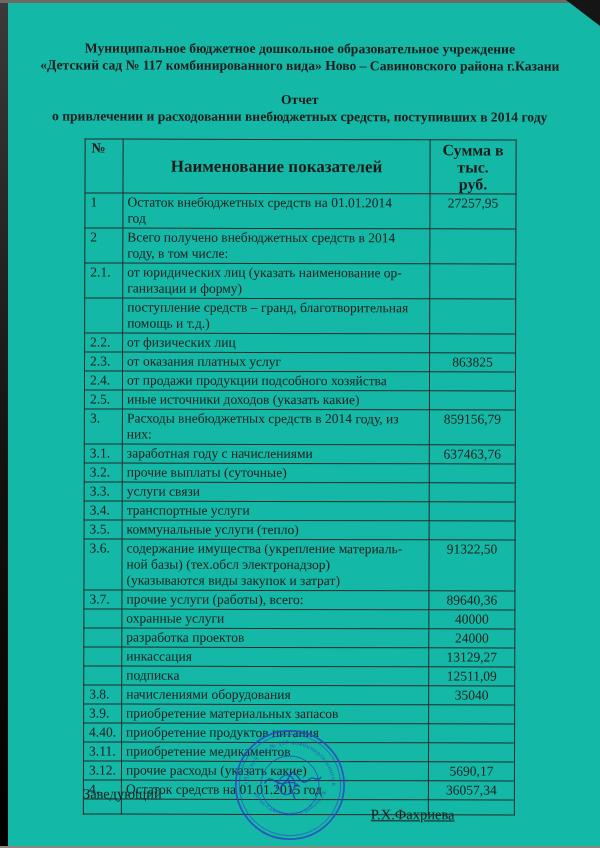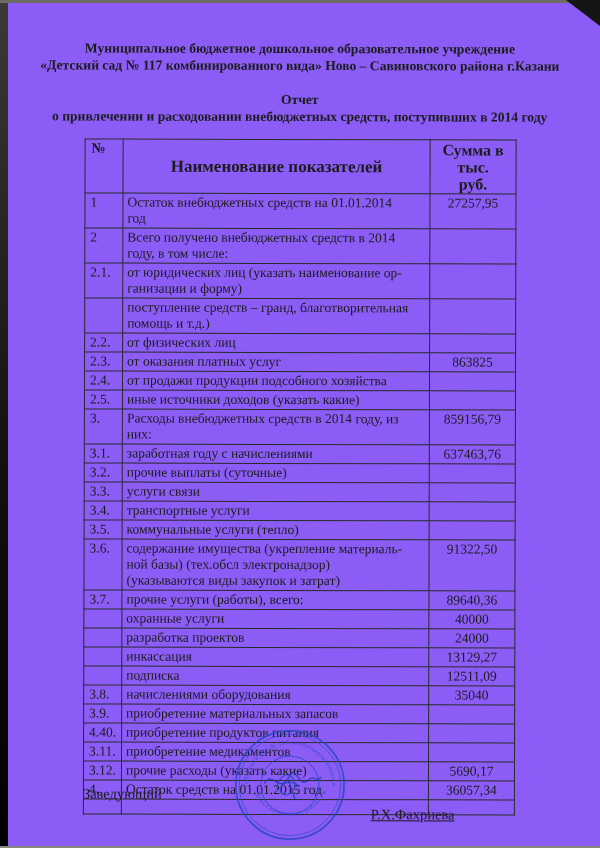--- a/index.html
+++ b/index.html
@@ -5,21 +5,21 @@
   html,body{margin:0;padding:0;}
   body{
     width:600px;height:848px;overflow:hidden;
     background:#d9d7d2;
     font-family:"Liberation Serif","DejaVu Serif",serif;
     color:#1c1c1c;
     position:relative;
   }
   .page{
     position:absolute;inset:0;
-    background:#8b5cf6;
+    background:#14b8a6;
     overflow:hidden;
   }
   
   .edge-left{position:absolute;left:0;top:0;width:8px;height:848px;
     background:linear-gradient(to bottom,#3a3a3a 0%,#111 55%,#000 100%);}
   .edge-top{position:absolute;left:0;top:0;width:600px;height:3px;background:#6d6a64;}
   .corner-tr{position:absolute;right:0;top:0;width:0;height:0;
     border-top:26px solid #151515;border-left:34px solid transparent;}
   .edge-bottom{position:absolute;left:0;bottom:0;width:600px;height:2px;background:#8a877f;}
 

